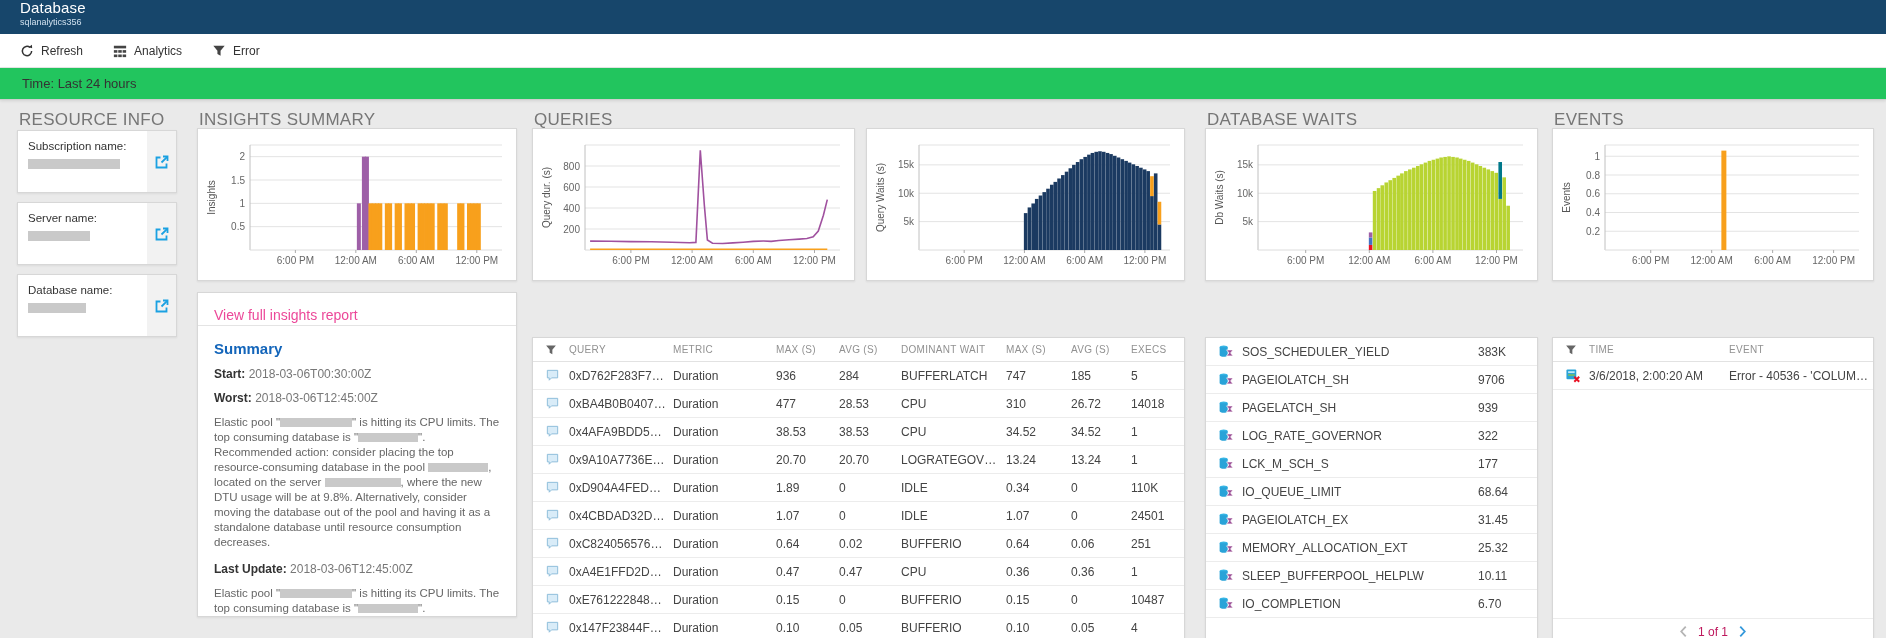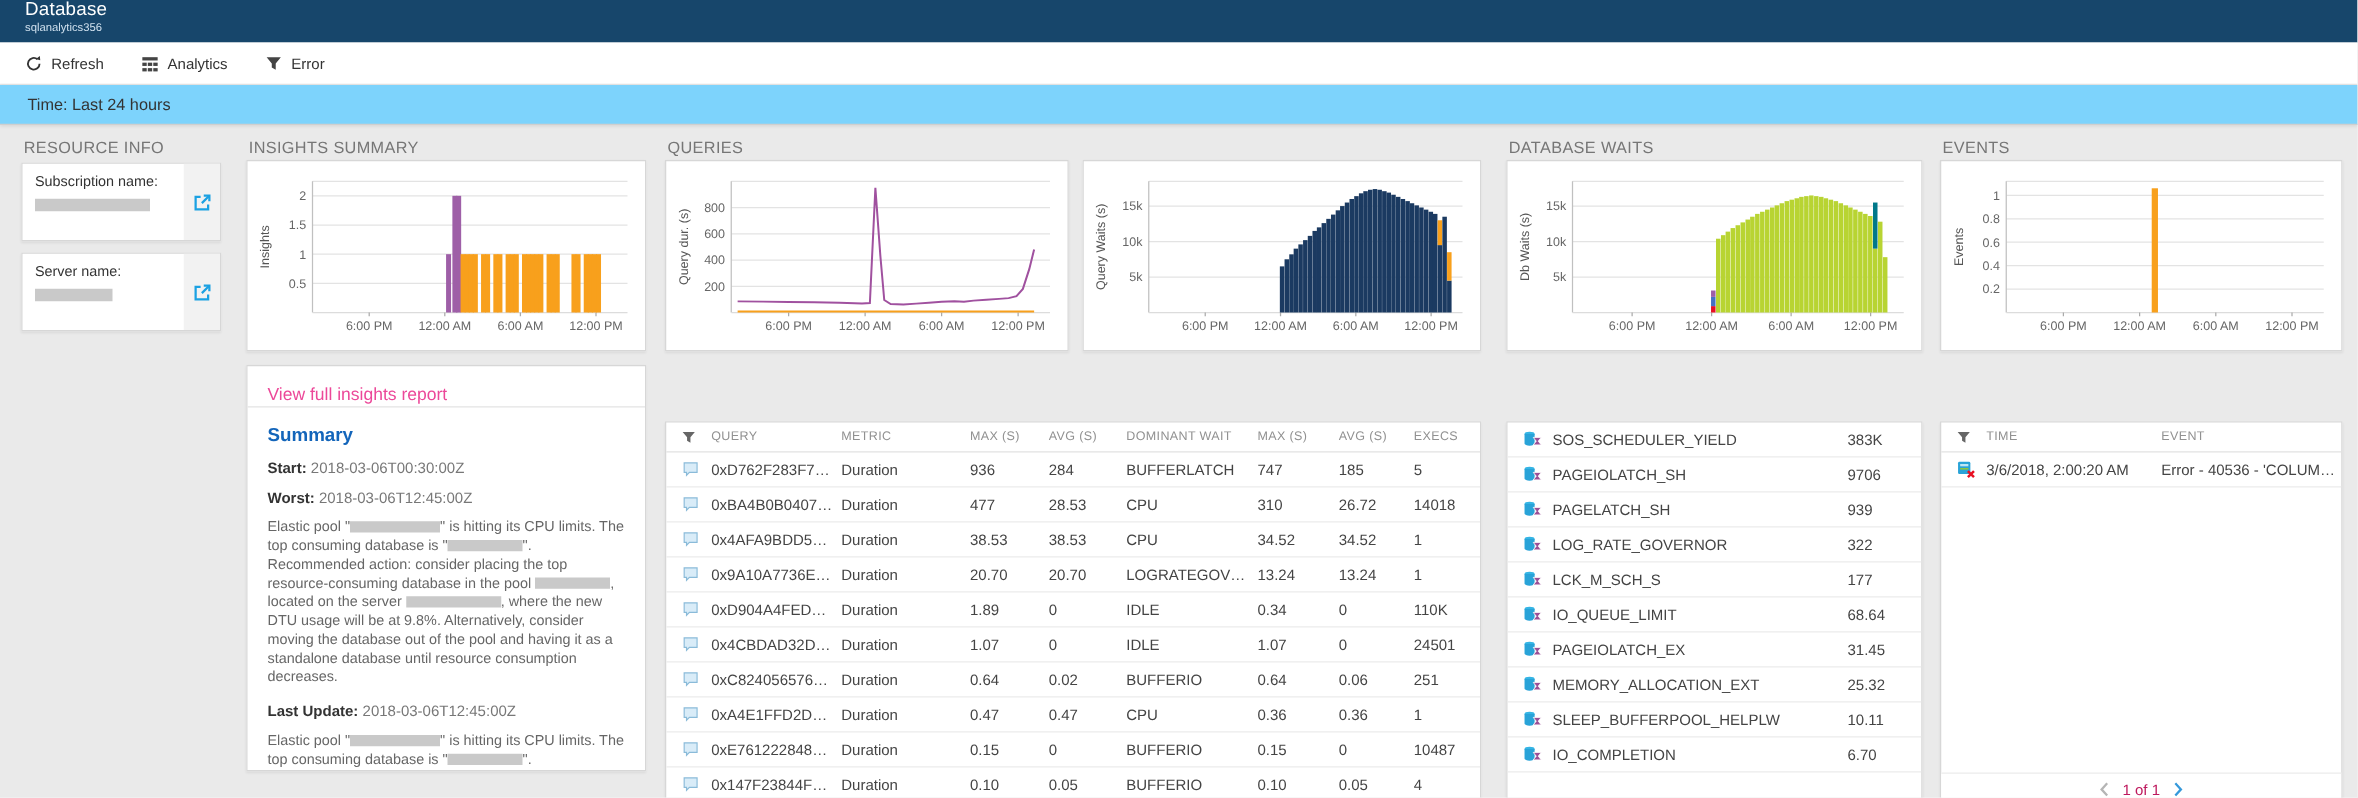--- a/index.html
+++ b/index.html
@@ -5,24 +5,24 @@
   html,body{margin:0;padding:0;}
   body{width:1886px;height:638px;overflow:hidden;font-family:"Liberation Sans",sans-serif;-webkit-font-smoothing:antialiased;}
   .screen{position:relative;width:1886px;height:638px;background:#eaeaea;overflow:hidden;}
   
   .appbar{position:absolute;top:0;left:0;right:0;height:34px;background:#17466b;color:#fff;padding-left:20px;box-sizing:border-box;}
   .appbar-title{font-size:15px;line-height:15px;padding-top:0;font-weight:400;letter-spacing:.2px;}
   .appbar-sub{font-size:9px;color:#cfe0ee;margin-top:2px;}
   .toolbar{position:absolute;top:34px;left:0;right:0;height:34px;background:#fff;border-bottom:1px solid #e6e6e6;display:flex;align-items:center;gap:30px;padding-left:20px;box-sizing:border-box;}
   .tbtn{display:flex;align-items:center;gap:7px;font-size:12px;color:#333;cursor:pointer;}
   .tbtn svg{display:block;}
-  .timebar{position:absolute;top:68px;left:0;right:0;height:32px;background:#7dd3fc;border-bottom:1px solid #cfcfcf;box-shadow:0 1px 3px rgba(0,0,0,.10);display:flex;align-items:center;padding-left:22px;font-size:13px;color:#333;box-sizing:border-box;cursor:pointer;}
+  .timebar{position:absolute;top:68px;left:0;right:0;height:32px;background:#22c55e;border-bottom:1px solid #cfcfcf;box-shadow:0 1px 3px rgba(0,0,0,.10);display:flex;align-items:center;padding-left:22px;font-size:13px;color:#333;box-sizing:border-box;cursor:pointer;}
   
   .panel{position:absolute;top:100px;bottom:0;}
-  .panel-title{position:absolute;top:10px;left:2px;font-size:13px;color:#767676;letter-spacing:.3px;white-space:nowrap;}
+  .panel-title{position:absolute;top:10px;left:2px;font-size:17px;color:#767676;letter-spacing:.3px;white-space:nowrap;}
   .card{background:#fff;border:1px solid #d7d7d7;box-shadow:0 1px 2px rgba(0,0,0,.07);box-sizing:border-box;}
   .chart-card{position:absolute;top:28px;left:0;height:153px;padding:8px 6px;}
   .chart{width:100%;height:100%;}
   
   .res-card{position:relative;width:160px;height:63px;margin-bottom:9px;}
   .res-label{position:absolute;top:9px;left:10px;font-size:11.5px;color:#333;}
   .res-redact{position:absolute;top:28px;left:10px;height:10px;background:#c9c9c9;}
   .res-strip{position:absolute;top:0;right:0;bottom:0;width:29px;background:#f2f2f2;display:flex;align-items:center;justify-content:center;cursor:pointer;}
   
   .ins-card{position:absolute;top:192px;left:0;width:320px;height:325px;overflow:hidden;padding:12px 16px;box-sizing:border-box;}
@@ -105,20 +105,31 @@
             <svg width="16" height="16" viewBox="0 0 16 16" fill="none" stroke="#1ba1e2" stroke-width="1.8">
               <path d="M6.5 3.5 H2.5 V13.5 H12.5 V9.5"></path>
               <path d="M9 2.5 H13.5 V7"></path>
               <path d="M13.2 2.8 L7.5 8.5"></path>
             </svg>
           </div>
         </div>
         <div class="card res-card">
           <div class="res-label">Server name:</div>
           <div class="res-redact" style="width:62px"></div>
+          <div class="res-strip">
+            <svg width="16" height="16" viewBox="0 0 16 16" fill="none" stroke="#1ba1e2" stroke-width="1.8">
+              <path d="M6.5 3.5 H2.5 V13.5 H12.5 V9.5"></path>
+              <path d="M9 2.5 H13.5 V7"></path>
+              <path d="M13.2 2.8 L7.5 8.5"></path>
+            </svg>
+          </div>
+        </div>
+        <div class="card res-card">
+          <div class="res-label">Database name:</div>
+          <div class="res-redact" style="width:58px"></div>
           <div class="res-strip">
             <svg width="16" height="16" viewBox="0 0 16 16" fill="none" stroke="#1ba1e2" stroke-width="1.8">
               <path d="M6.5 3.5 H2.5 V13.5 H12.5 V9.5"></path>
               <path d="M9 2.5 H13.5 V7"></path>
               <path d="M13.2 2.8 L7.5 8.5"></path>
             </svg>
           </div>
         </div>
       </div>
   </div>

